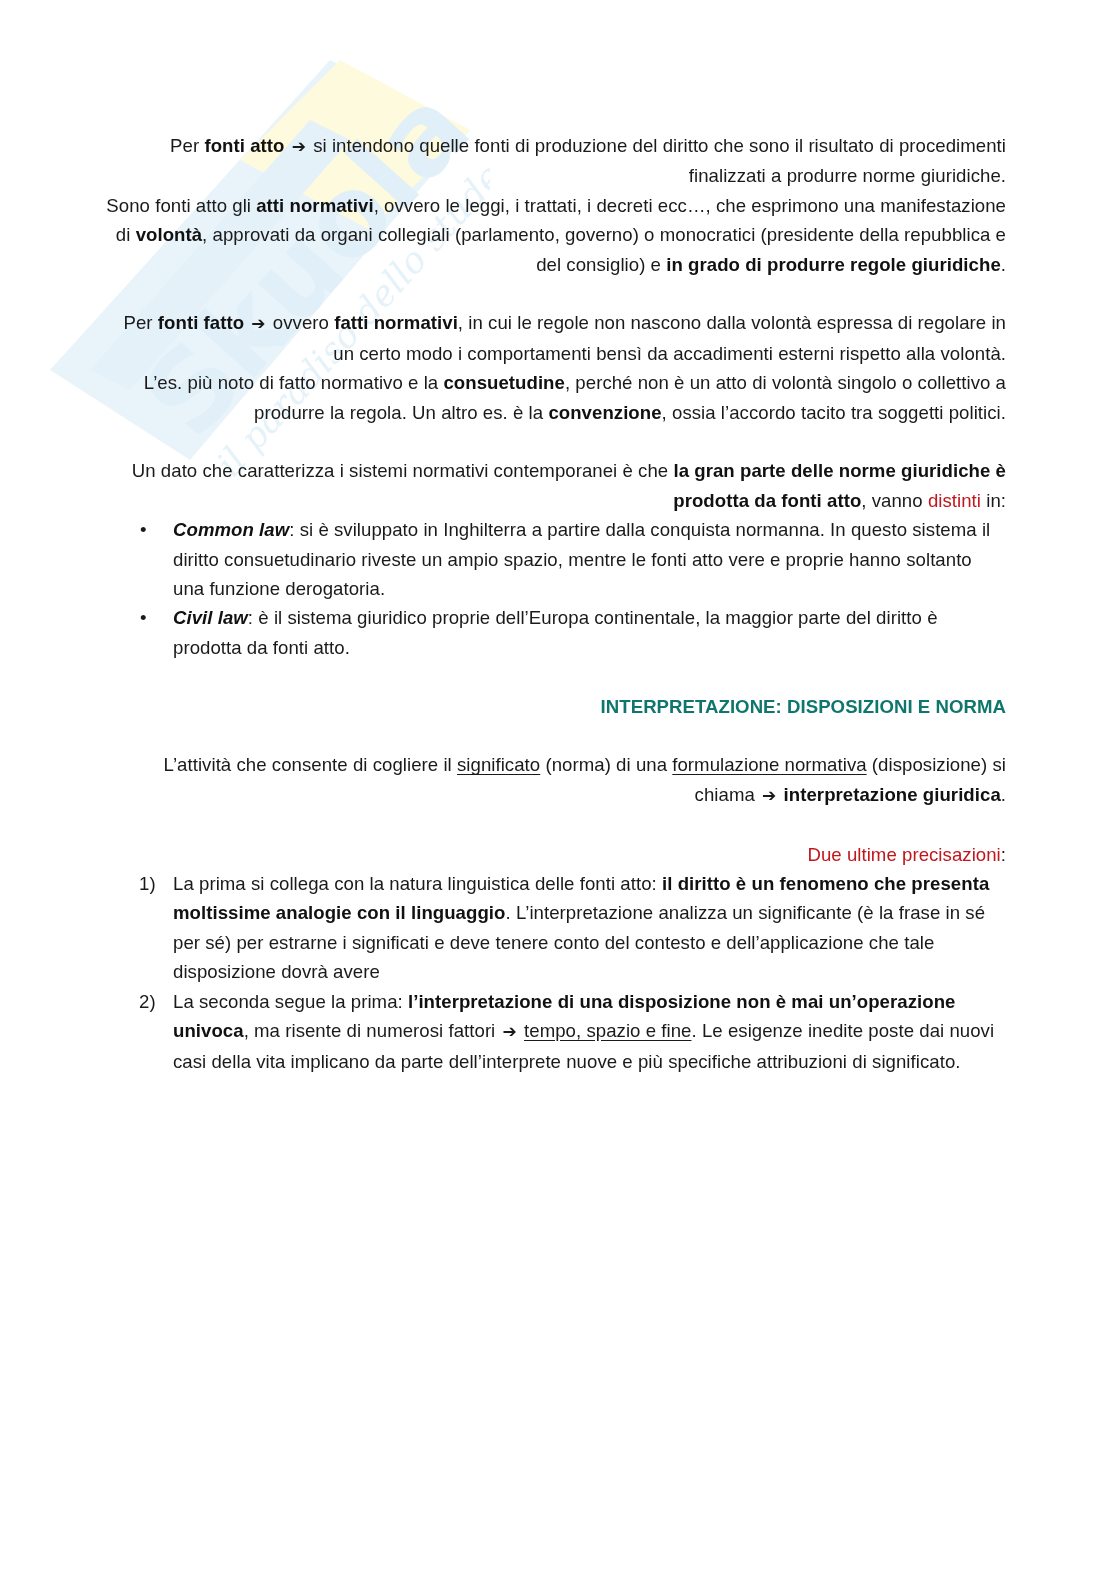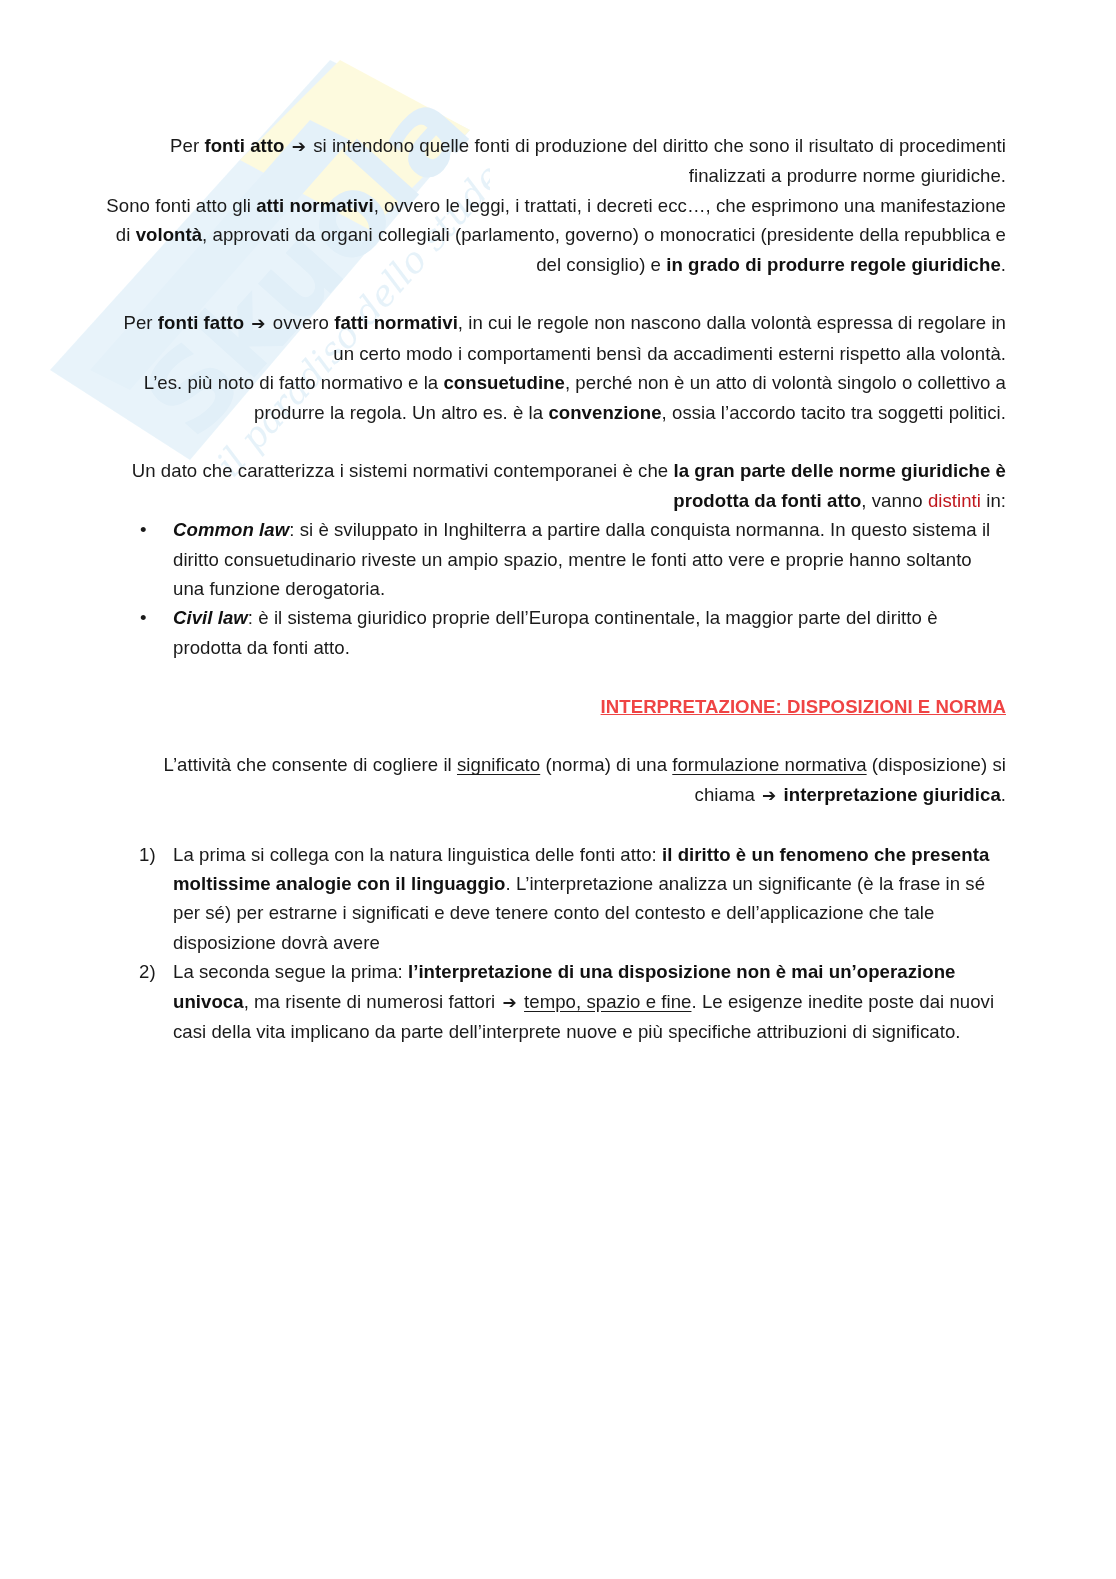--- a/index.html
+++ b/index.html
@@ -14,21 +14,21 @@
   b { font-weight: bold; color: #111; }
   .red { color: #c0161c; margin-top: 37px; }
   .u { text-decoration: underline; text-underline-offset: 3px; }
   .arrow { font-weight: bold; font-size: 17px; margin: 0 2px; }
   ul.bullets { list-style: none; margin: 0; padding: 0; }
   ul.bullets li { position: relative; padding-left: 67px; }
   ul.bullets li .bul { position: absolute; left: 34px; top: 0; }
   ol.nums { list-style: none; margin: 0; padding: 0; }
   ol.nums li { position: relative; padding-left: 67px; }
   ol.nums li .num { position: absolute; left: 33px; top: 0; }
-  .heading { font-weight: bold; color: #ef4444; text-decoration: underline; }
+  .heading { font-weight: bold; color: #0f766e; }
 </style>
 </head>
 <body>
 
 <svg class="watermark" viewBox="0 0 460 460">
   <g opacity="0.55">
     <polygon points="20,330 300,20 440,90 160,420" fill="#d7ebf7"></polygon>
     <polygon points="210,120 310,20 440,90 340,190" fill="#fdf6c4"></polygon>
     <polygon points="60,330 280,80 320,100 100,350" fill="#cfe6f5"></polygon>
     <text x="70" y="330" font-family="DejaVu Sans, sans-serif" font-size="110" font-weight="bold" fill="#c9e2f3" transform="rotate(-48 200 260)">Skuola</text>
@@ -73,20 +73,23 @@
 
   <p class="heading">INTERPRETAZIONE: DISPOSIZIONI E NORMA</p>
   <div class="gap"></div>
 
   <p>
     <span>L’attività che consente di cogliere il </span><span class="u">significato</span><span> (norma) di una </span><span class="u">formulazione normativa</span><span> (disposizione) si chiama </span><span class="arrow">➔</span>
     <b>interpretazione giuridica</b><span>.</span>
   </p>
   <div class="gap"></div>
 
+  <p>
+    <span class="red">Due ultime precisazioni</span><span>:</span>
+  </p>
   <ol class="nums">
     <li>
       <span class="num">1)</span>
       <span>La prima si collega con la natura linguistica delle fonti atto: </span><b>il diritto è un fenomeno che presenta moltissime analogie con il linguaggio</b><span>. L’interpretazione analizza un significante (è la frase in sé per sé) per estrarne i significati e deve tenere conto del contesto e dell’applicazione che tale disposizione dovrà avere</span>
     </li>
     <li>
       <span class="num">2)</span>
       <span>La seconda segue la prima: </span><b>l’interpretazione di una disposizione non è mai un’operazione univoca</b><span>, ma risente di numerosi fattori </span><span class="arrow">➔</span>
       <span class="u">tempo, spazio e fine</span><span>. Le esigenze inedite poste dai nuovi casi della vita implicano da parte dell’interprete nuove e più specifiche attribuzioni di significato.</span>
     </li>

